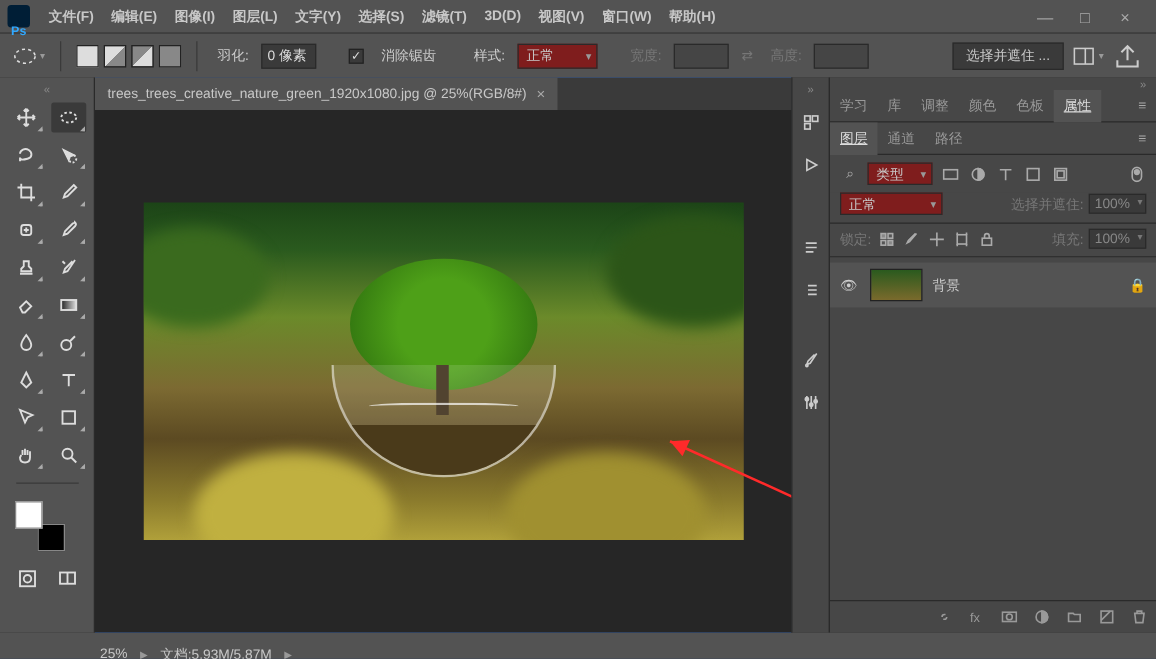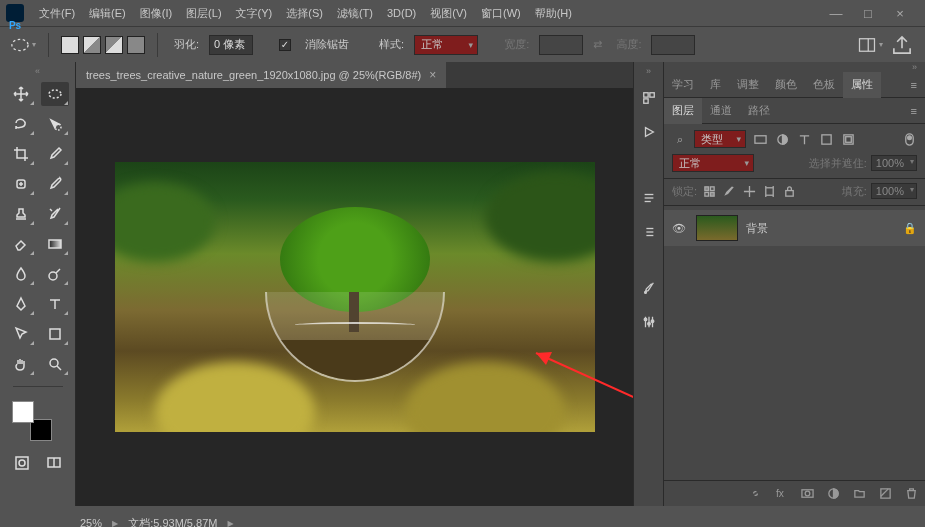--- a/index.html
+++ b/index.html
@@ -1,21 +1,21 @@
 <!DOCTYPE html>
 <html><head>
 <meta charset="utf-8">
 <style>
 * { margin:0; padding:0; box-sizing:border-box; font-family:"Microsoft YaHei",Arial,sans-serif; font-size:11px; color:#c8c8c8; user-select:none; }
 body { width:925px; height:527px; background:#2e2e2e; overflow:hidden; position:relative; }
 
 .menubar { height:26px; background:#535353; display:flex; align-items:center; padding:0 4px; }
 .ps-logo { width:18px; height:18px; background:#001e36; border-radius:3px; display:flex; align-items:center; justify-content:center; margin:0 8px 0 2px; }
 .ps-logo span { color:#31a8ff; font-weight:bold; font-size:10px;margin-top:25px; }
-.menu-item { padding:0 7px; height:26px; display:flex; align-items:center; cursor:default; }
+.menu-item { padding:0 7px; height:26px; display:flex; align-items:center; cursor:default;font-weight:bold; }
 .win-controls { margin-left:auto; display:flex; gap:18px; padding-right:14px; }
 .win-btn { width:14px; height:14px; display:flex; align-items:center; justify-content:center; color:#aaa; font-size:13px; }
 
 .optsbar { height:36px; background:#535353; border-top:1px solid #3a3a3a; display:flex; align-items:center; padding:0 10px; gap:6px; }
 .divider { width:1px; height:24px; background:#3a3a3a; margin:0 6px; }
 .tool-icon-box { width:26px; height:22px; display:flex; align-items:center; justify-content:center; }
 .dropdown-tiny { color:#999; font-size:8px; margin-left:2px; }
 .swatch-row { display:flex; gap:4px; }
 .sw { width:18px; height:18px; border:1px solid #222; }
 .lbl { color:#ccc; margin:0 4px; }
@@ -63,21 +63,21 @@
 
 .dock-col { width:30px; background:#474747; border-left:1px solid #2a2a2a; display:flex; flex-direction:column; align-items:center; padding-top:4px; gap:2px; }
 .dock-col .exp { height:10px; color:#888; font-size:9px; }
 .dock-btn { width:24px; height:24px; display:flex; align-items:center; justify-content:center; margin-top:8px; }
 .dock-btn svg{width:14px;height:14px;stroke:#ccc;fill:none;stroke-width:1.5;}
 
 .panels { width:262px; background:#474747; display:flex; flex-direction:column; border-left:1px solid #2a2a2a; }
 .pan-expand{height:10px;display:flex;justify-content:flex-end;padding-right:8px;color:#888;font-size:9px;}
 .ptabs { height:26px; display:flex; align-items:center; border-bottom:1px solid #2a2a2a; }
 .ptab { padding:0 8px; height:26px; display:flex; align-items:center; color:#999; }
-.ptab.act { background:#535353; color:#ddd; }
+.ptab.act { background:#535353; color:#ddd;text-decoration:underline; }
 .pmenu { margin-left:auto; padding:0 8px; color:#aaa; }
 .pan-b { height:26px; }
 .lay-ctrl { padding:6px 8px; display:flex; align-items:center; gap:6px; background:#474747; }
 .ic16{width:16px;height:16px;display:flex;align-items:center;justify-content:center;color:#aaa;}
 .ic16 svg{width:13px;height:13px;stroke:#aaa;fill:none;stroke-width:1.4;}
 .lay-row2 { padding:0 8px 6px 8px; display:flex; align-items:center; gap:4px; font-size:10px; border-bottom:1px solid #2a2a2a;}
 .pct-box { background:#3a3a3a; border:1px solid #2a2a2a; padding:1px 12px 1px 4px; color:#888; position:relative; }
 .pct-box::after{content:"▾";position:absolute;right:2px;color:#777;font-size:8px;}
 .layers-list { flex:1; background:#474747; padding:4px 0; overflow:auto; }
 .layer { display:flex; align-items:center; height:36px; padding:0 8px; gap:8px; background:#535353; }
@@ -141,20 +141,21 @@
   <div class="sel" style="width:64px">
       <span>正常</span>
     </div>
   <div style="width:10px"></div>
   <span class="lbl disabled">宽度:</span>
   <div class="num-input disabled" style="background:#454545"></div>
   <span class="lbl disabled">⇄</span>
   <span class="lbl disabled">高度:</span>
   <div class="num-input disabled" style="background:#454545"></div>
   <div style="flex:1"></div>
+  <div class="btn">选择并遮住 ...</div>
   <div class="tool-icon-box">
       <svg viewBox="0 0 16 16">
         <rect x="2" y="3" width="12" height="10" stroke="#ccc" fill="none"></rect>
         <line x1="9" y1="3" x2="9" y2="13" stroke="#ccc"></line>
       </svg>
       <span class="dropdown-tiny">▾</span>
     </div>
   <div class="tool-icon-box">
       <svg viewBox="0 0 16 16">
         <path d="M3 10v3h10v-3M8 3v7M5 6l3-3 3 3" stroke="#ccc" fill="none"></path>

